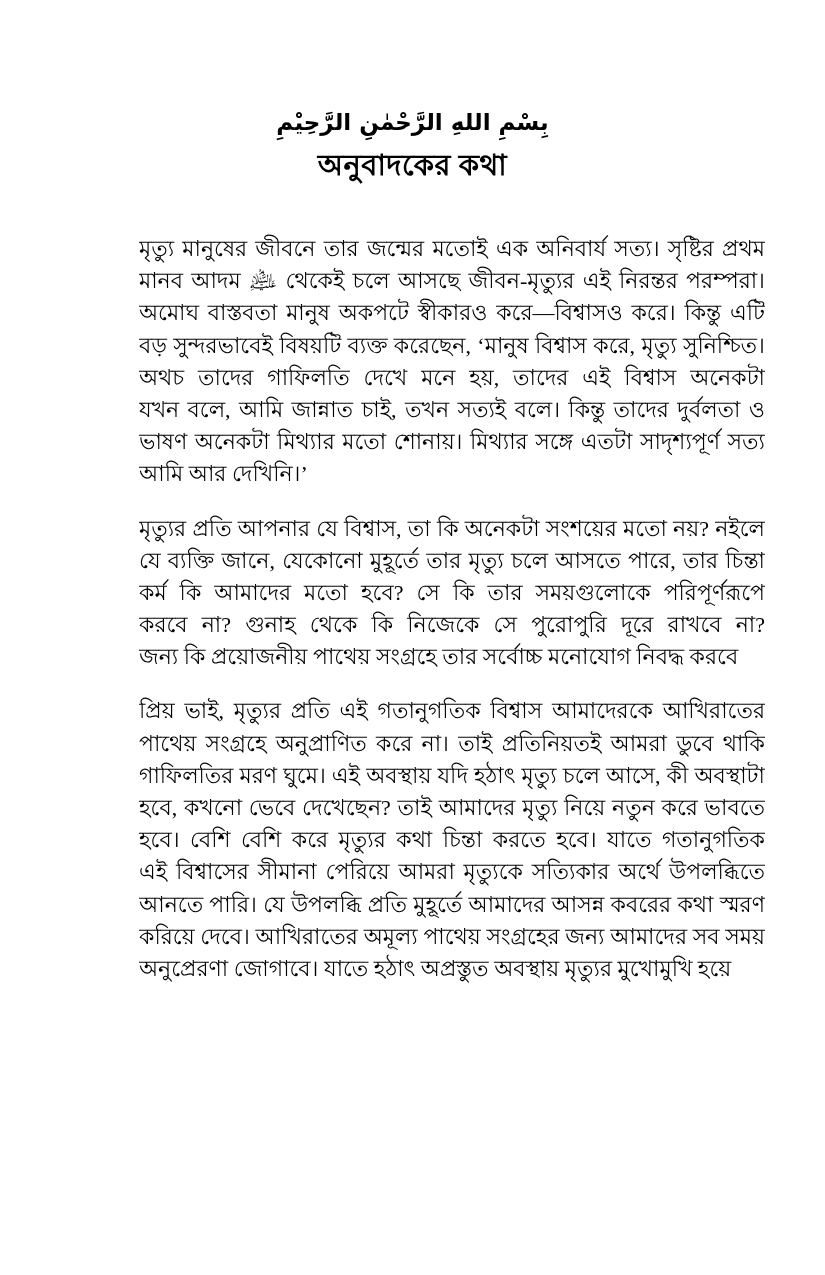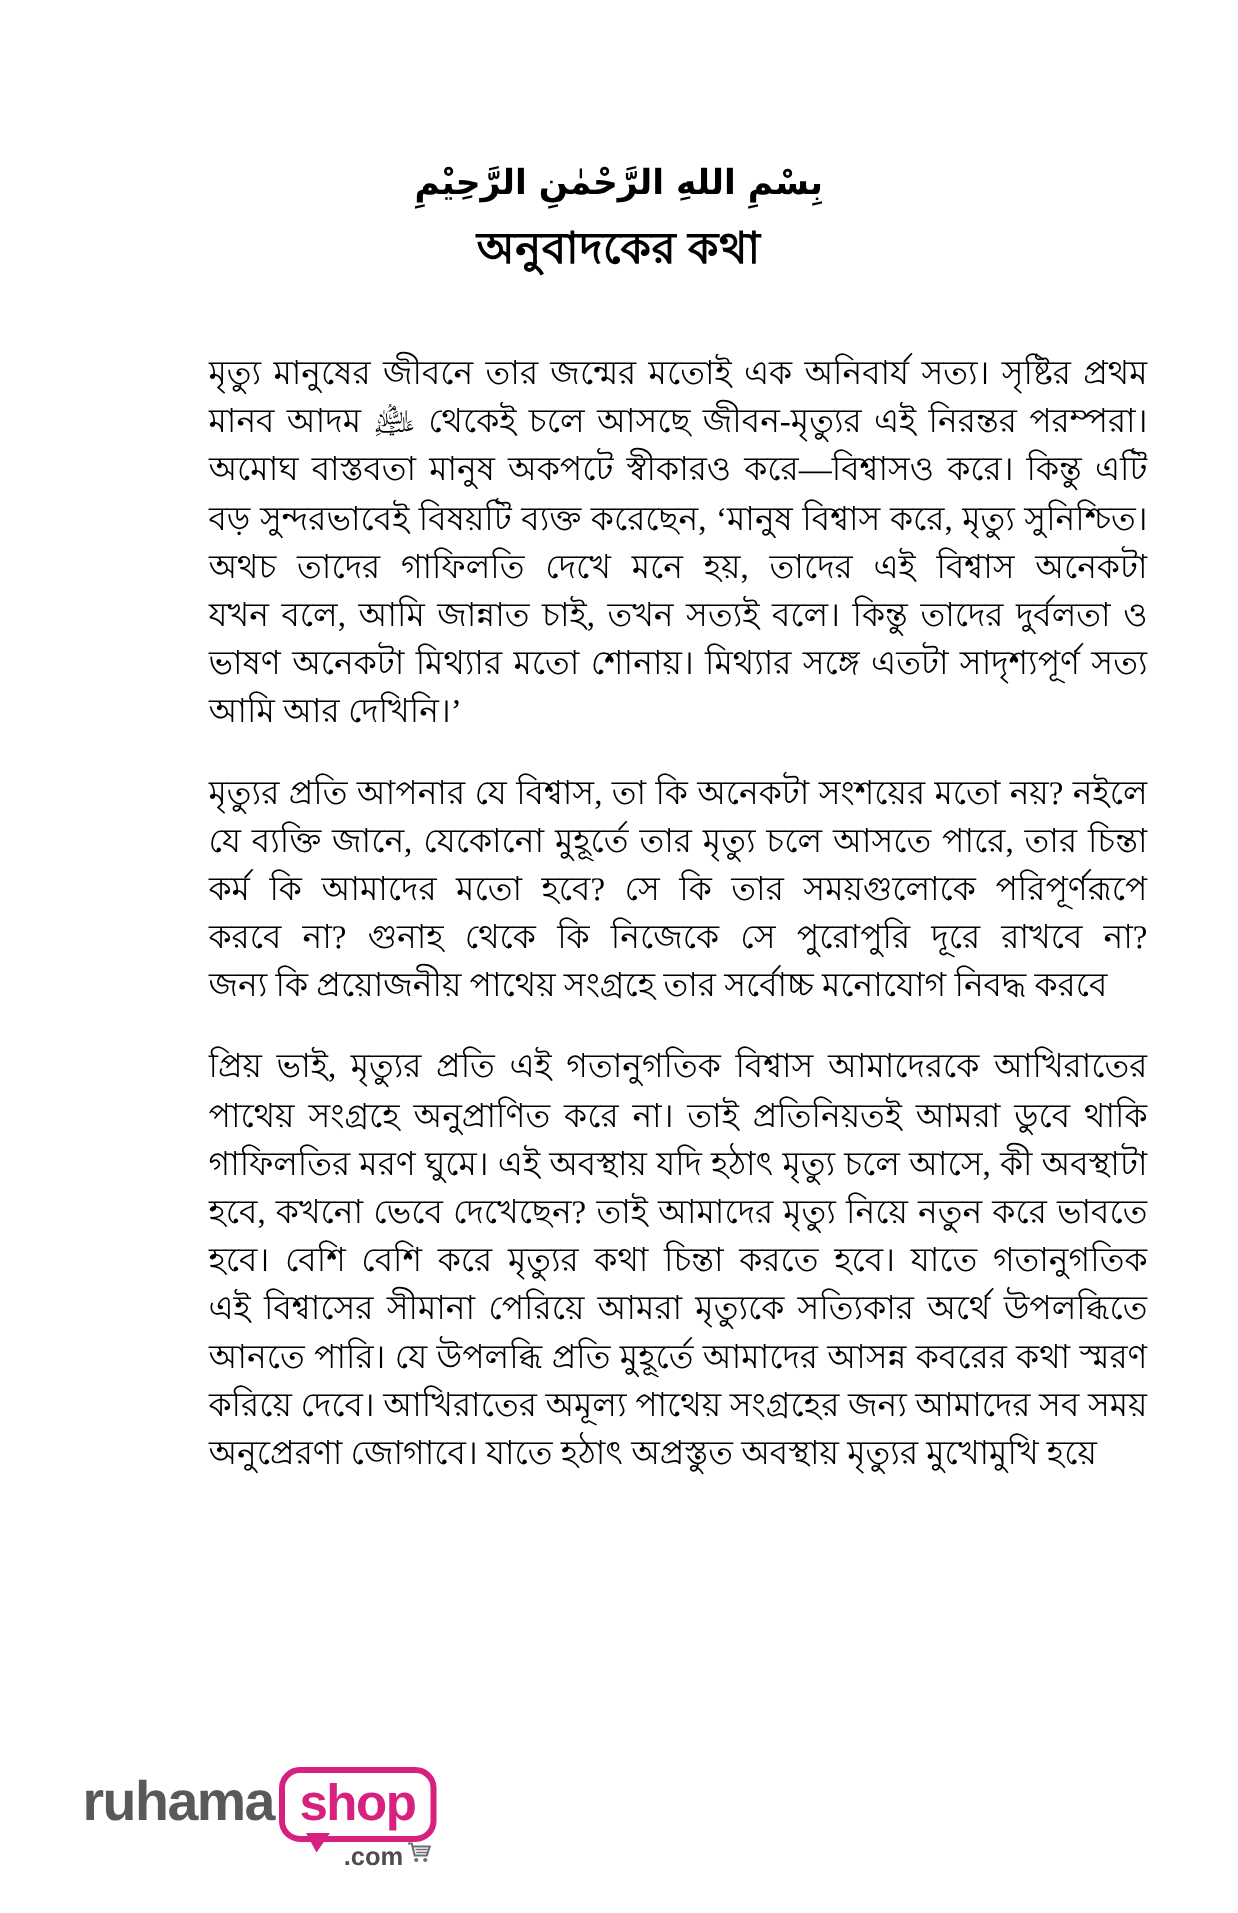--- a/index.html
+++ b/index.html
@@ -141,36 +141,14 @@
       <div class="line">হবে, কখনো ভেবে দেখেছেন? তাই আমাদের মৃত্যু নিয়ে নতুন করে ভাবতে</div>
       <div class="line">হবে। বেশি বেশি করে মৃত্যুর কথা চিন্তা করতে হবে। যাতে গতানুগতিক</div>
       <div class="line">এই বিশ্বাসের সীমানা পেরিয়ে আমরা মৃত্যুকে সত্যিকার অর্থে উপলব্ধিতে</div>
       <div class="line">আনতে পারি। যে উপলব্ধি প্রতি মুহূর্তে আমাদের আসন্ন কবরের কথা স্মরণ</div>
       <div class="line">করিয়ে দেবে। আখিরাতের অমূল্য পাথেয় সংগ্রহের জন্য আমাদের সব সময়</div>
       <div class="line end">অনুপ্রেরণা জোগাবে। যাতে হঠাৎ অপ্রস্তুত অবস্থায় মৃত্যুর মুখোমুখি হয়ে আমরা</div>
     </div>
 
   </div>
 
-  <div class="logo">
-    <span class="logo-ruhama">ruhama</span>
-    <span class="logo-bubble-wrap">
-      <span class="logo-bubble">
-        <span class="logo-shop">shop</span>
-        <span class="bubble-tail"></span>
-      </span>
-      <span class="logo-dotcom-row">
-        <span class="logo-dotcom">.com</span>
-        <span class="cart-icon">
-          <svg width="18" height="16" viewBox="0 0 18 16">
-            <g fill="none" stroke="#6d6e71" stroke-width="1.4">
-              <path d="M1 2 H3.5 L5.5 10 H13.5 L15.5 4 H4"></path>
-              <circle cx="6.5" cy="13" r="1.4" fill="#6d6e71" stroke="none"></circle>
-              <circle cx="12.5" cy="13" r="1.4" fill="#6d6e71" stroke="none"></circle>
-              <path d="M6 6 H14 M6.5 8 H13.8" stroke-width="0.9"></path>
-            </g>
-          </svg>
-        </span>
-      </span>
-    </span>
-  </div>
 
 </div>
 
 </body></html>

